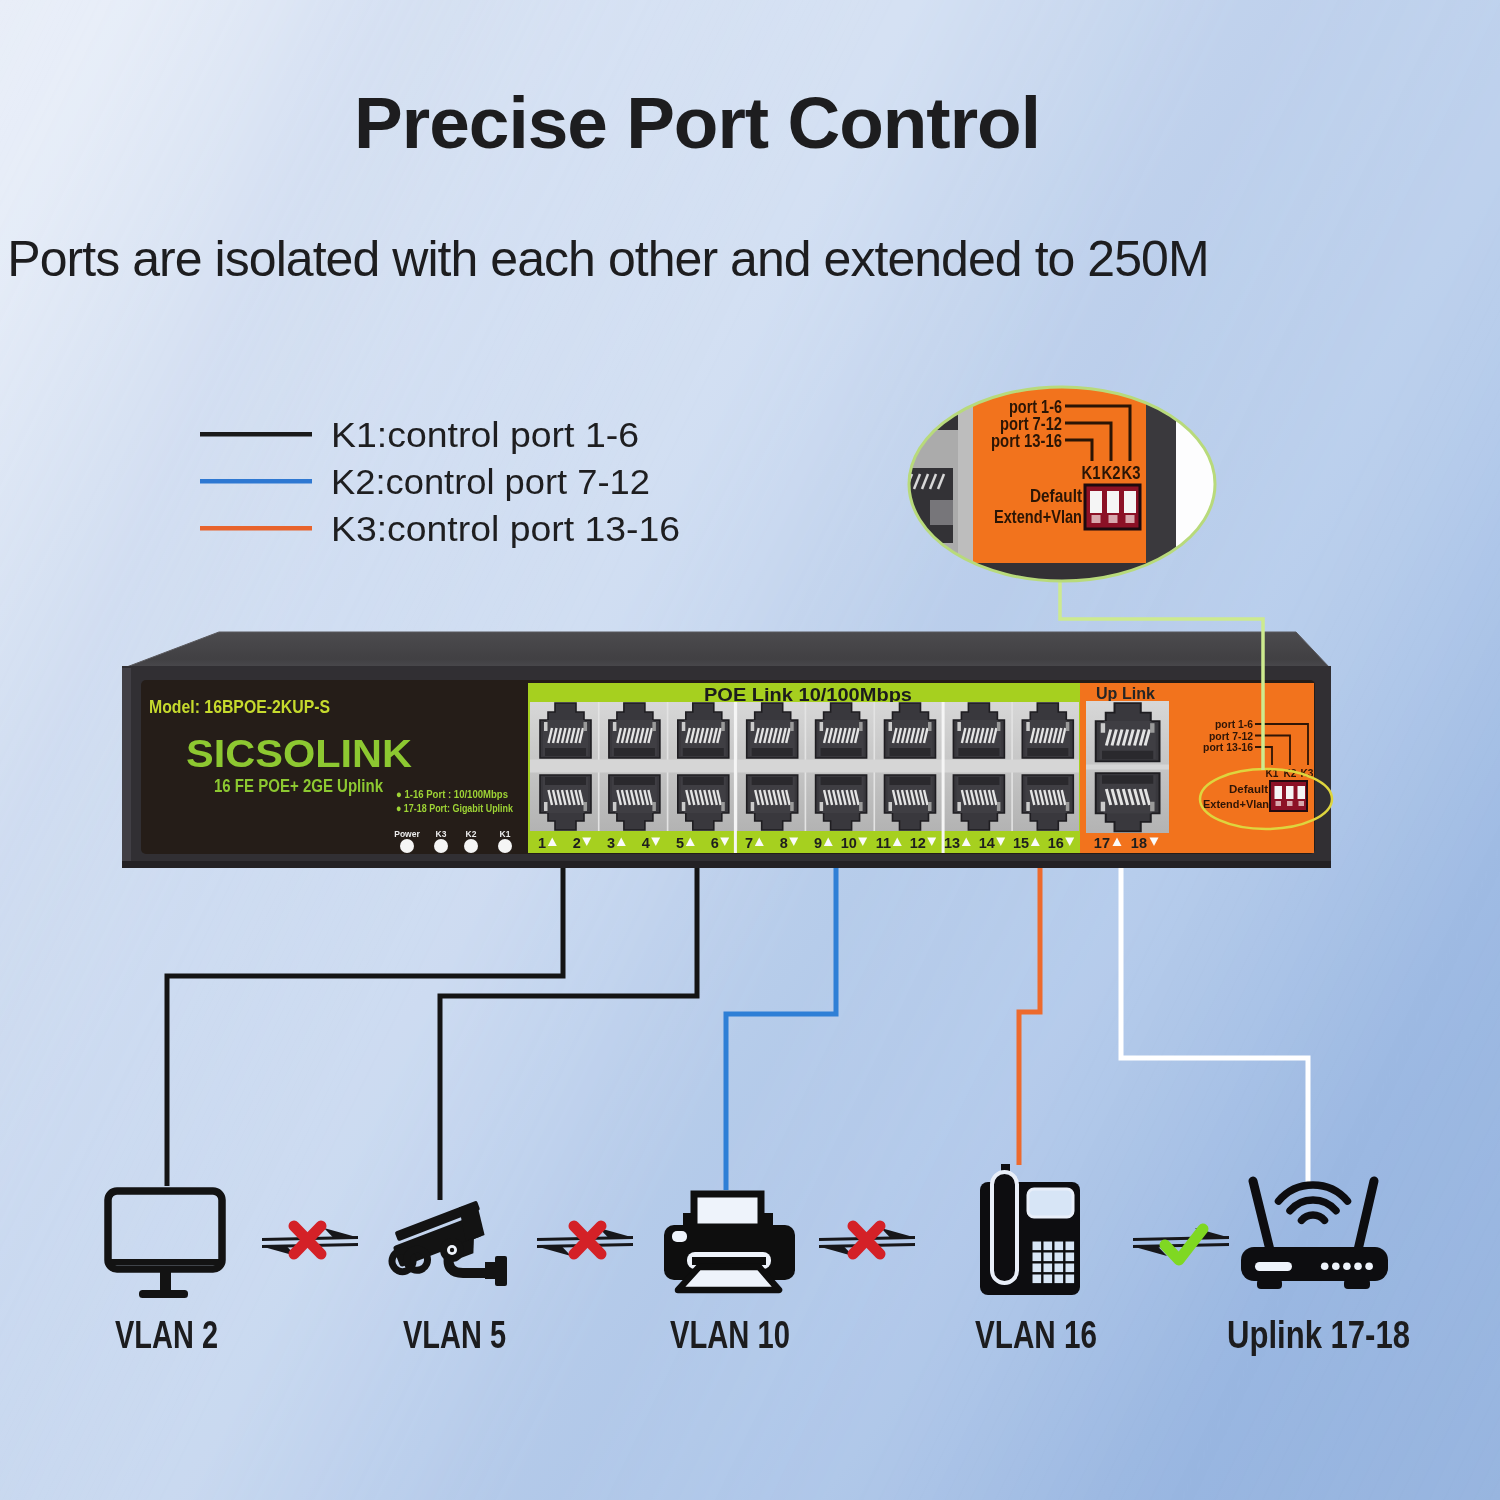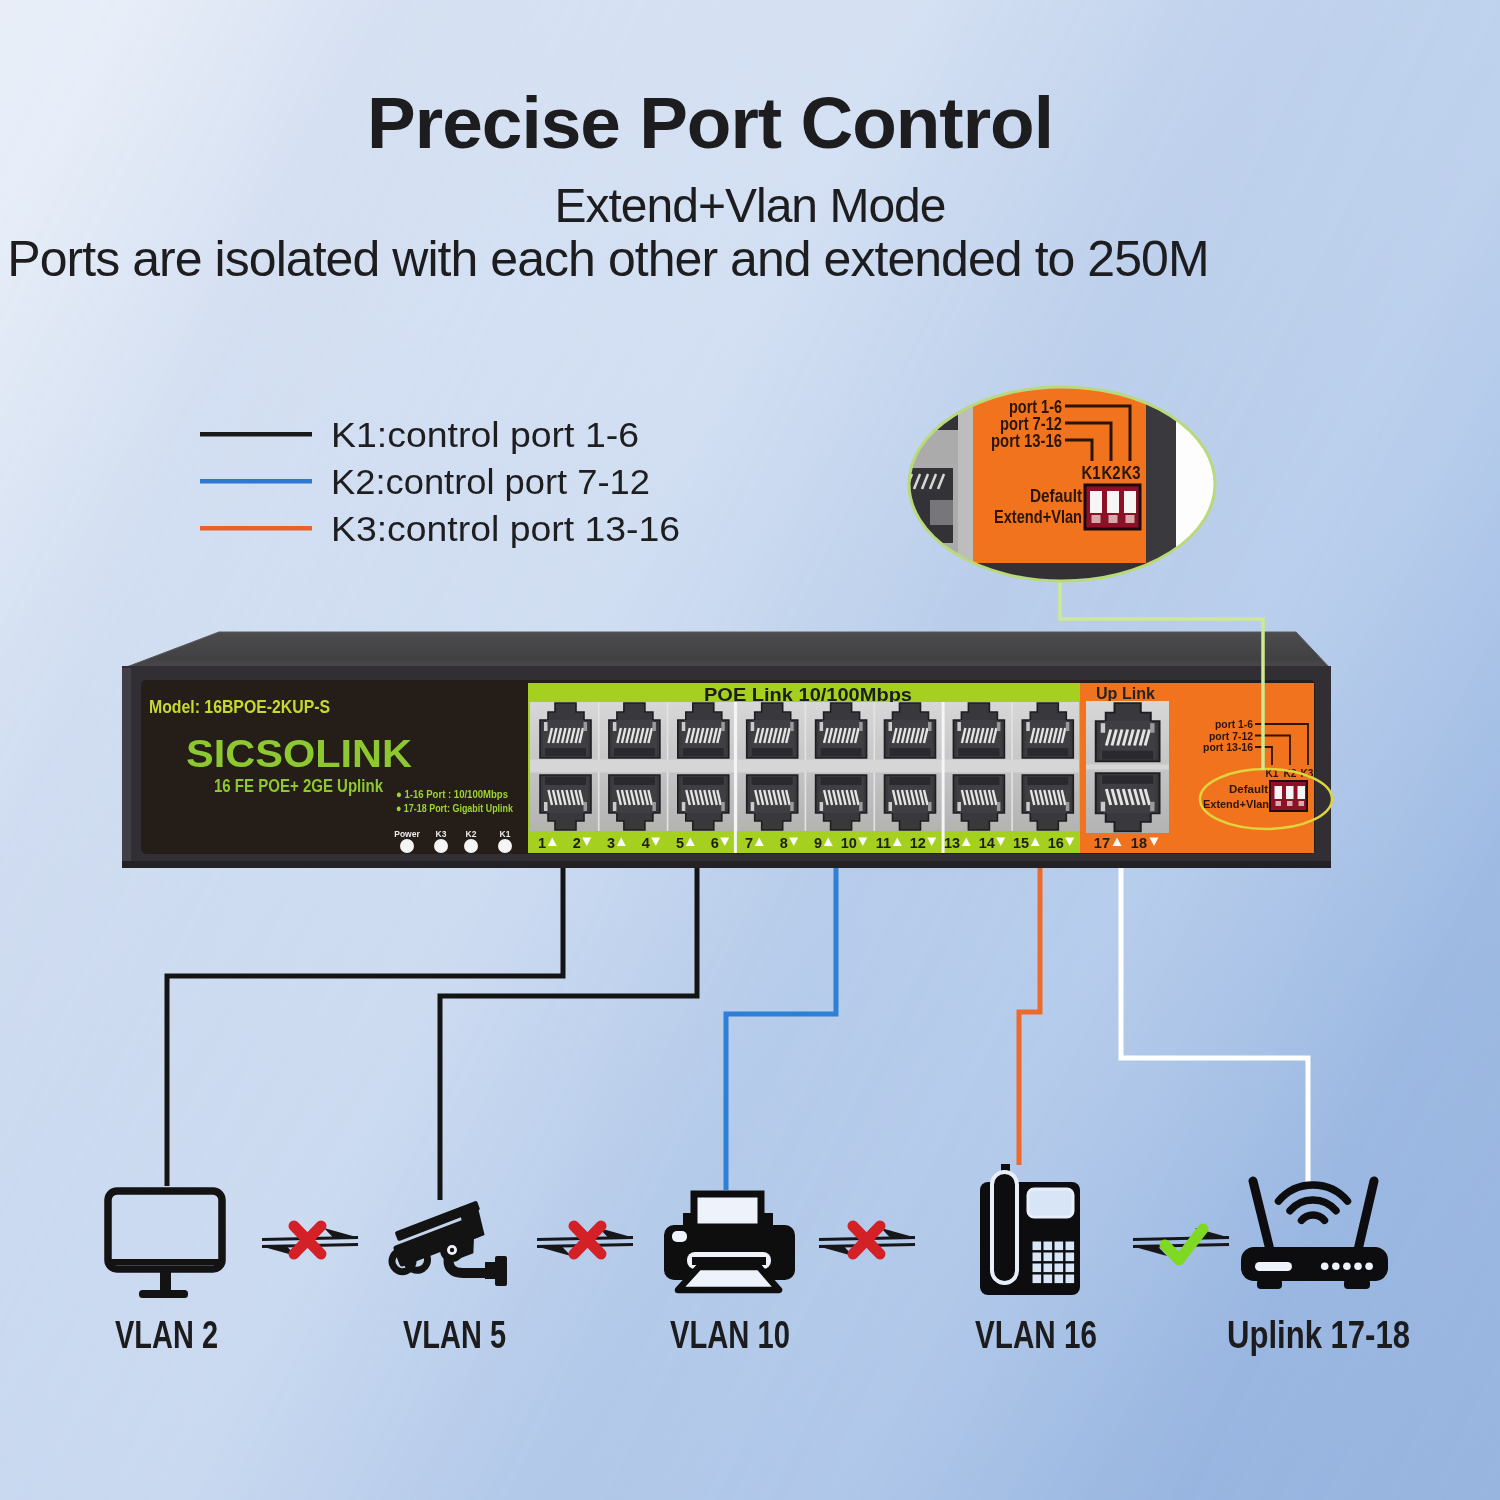--- a/index.html
+++ b/index.html
@@ -4,30 +4,29 @@
 <style>
   html,body{margin:0;padding:0;}
   .page{position:relative;width:1500px;height:1500px;overflow:hidden;
     font-family:"Liberation Sans",sans-serif;
     background:linear-gradient(128deg,#e7edf8 0%,#d8e3f4 22%,#c5d6ef 45%,#b0c8ea 68%,#9bb8e2 85%,#8fafdd 100%);}
   .streaks{position:absolute;left:-300px;top:-300px;width:2200px;height:2200px;
     background:
       linear-gradient(116deg, rgba(255,255,255,0.22) 0%, rgba(255,255,255,0) 10%, rgba(255,255,255,0.16) 17%, rgba(150,175,215,0.10) 26%, rgba(255,255,255,0) 33%, rgba(255,255,255,0.15) 41%, rgba(150,175,215,0.08) 52%, rgba(255,255,255,0.10) 62%, rgba(255,255,255,0) 72%, rgba(255,255,255,0.10) 84%, rgba(255,255,255,0) 95%);
     filter:blur(26px);}
   .t{position:absolute;color:#1d1d1f;white-space:nowrap;}
-  .title{left:0;width:1394px;text-align:center;top:81px;font-size:73px;font-weight:bold;letter-spacing:-1px;padding-left:13px;}
+  .title{left:0;width:1394px;text-align:center;top:81px;font-size:73px;font-weight:bold;letter-spacing:-1px;}
   .sub1{left:0;width:1500px;text-align:center;top:178px;font-size:48px;letter-spacing:-1px;}
   .sub2{left:0;width:1216px;text-align:center;top:230px;font-size:50px;letter-spacing:-0.95px;}
 </style>
 </head>
 <body>
 <div class="page">
   <div class="streaks"></div>
   <div class="t title">Precise Port Control</div>
-  <div class="t sub1">Extend+Vlan Mode</div>
   <div class="t sub2">Ports are isolated with each other and extended to 250M</div>
 
   <svg width="1500" height="1500" viewBox="0 0 1500 1500" style="position:absolute;left:0;top:0;" xmlns="http://www.w3.org/2000/svg">
 
     <rect x="200" y="432" width="112" height="4.5" fill="#1a1a1a"></rect>
     <rect x="200" y="479" width="112" height="4.5" fill="#2e78d2"></rect>
     <rect x="200" y="526" width="112" height="4.5" fill="#e8632c"></rect>
     <g font-size="35.5" fill="#1e1e20">
       <text x="331" y="447" lengthAdjust="spacingAndGlyphs" textLength="308">K1:control port 1-6</text>
       <text x="331" y="494" lengthAdjust="spacingAndGlyphs" textLength="319">K2:control port 7-12</text>

